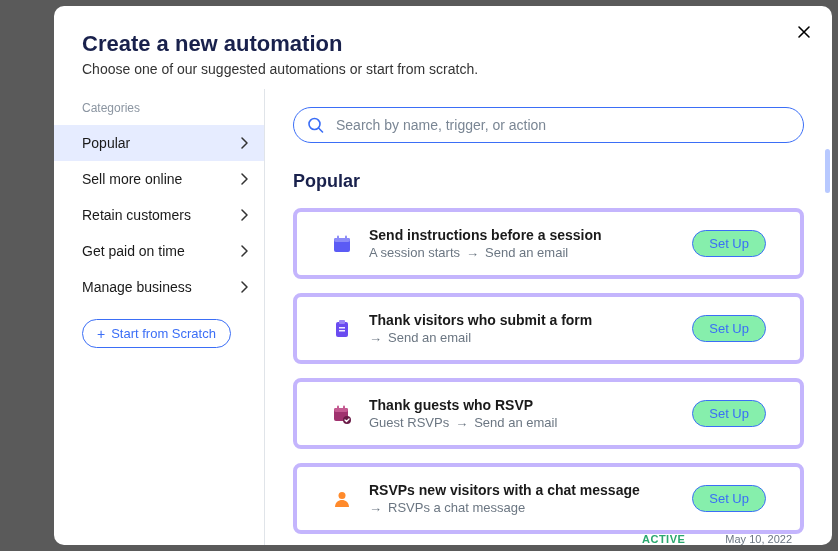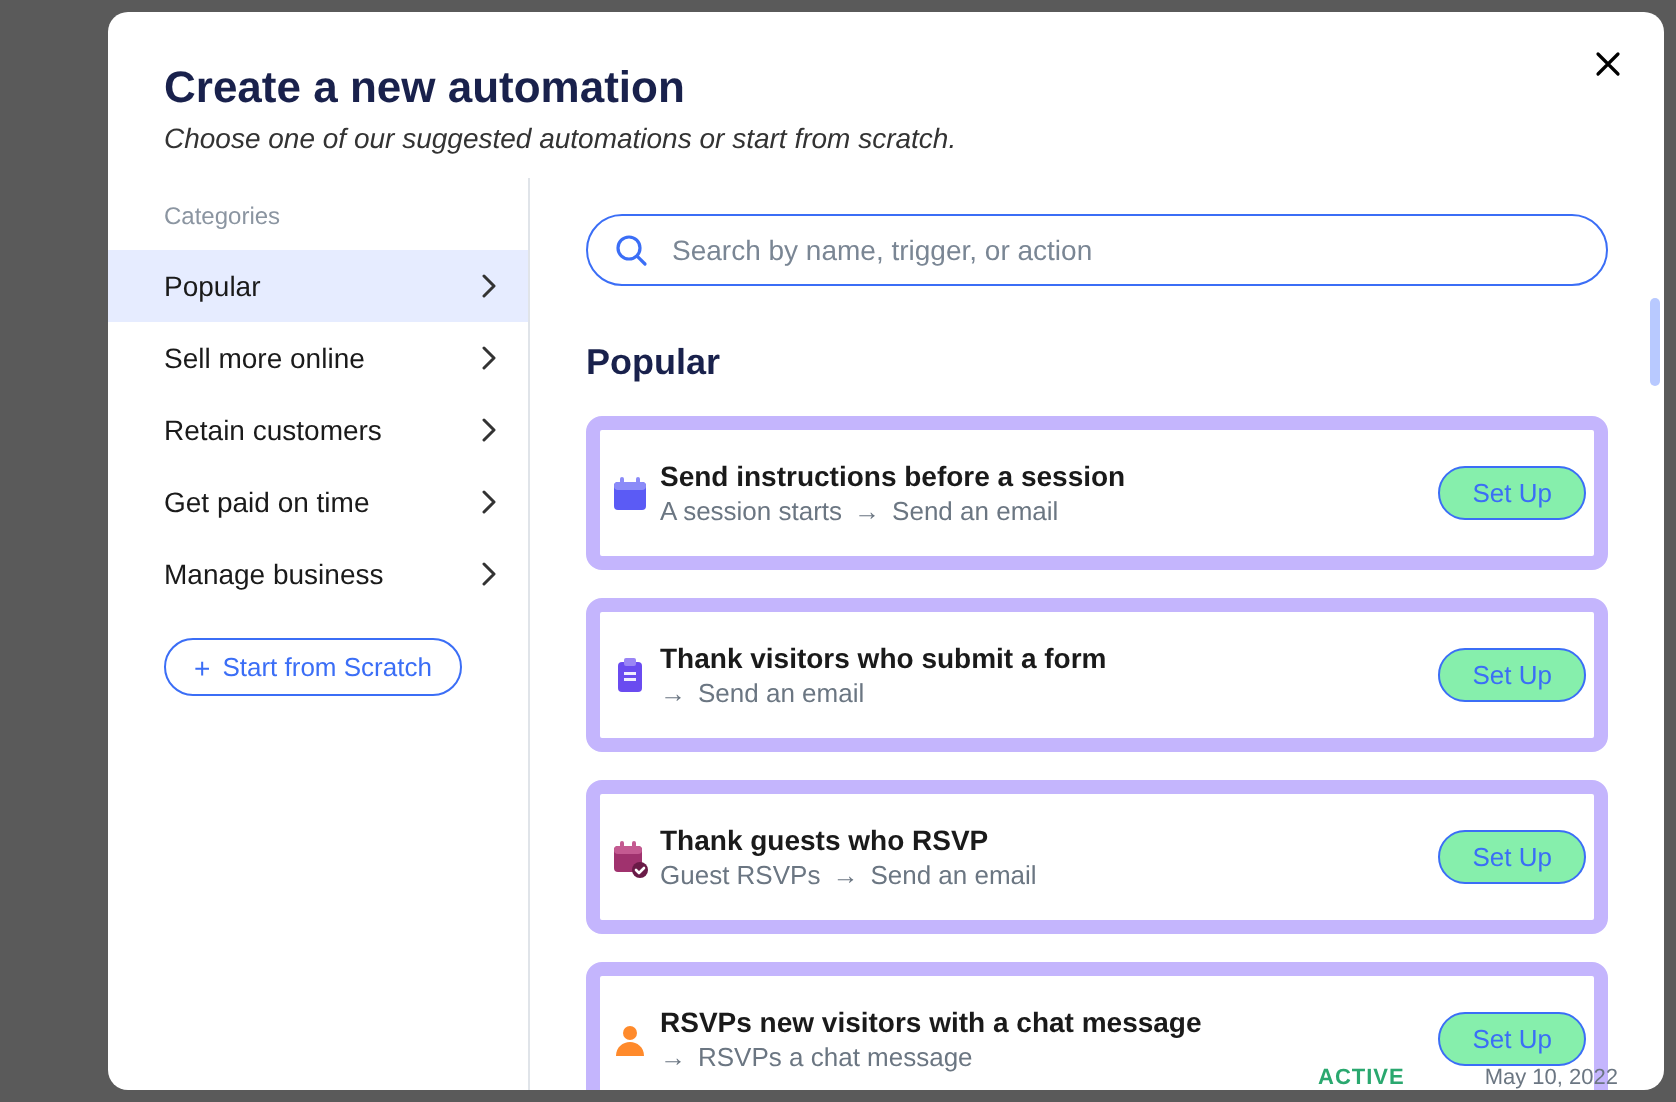--- a/index.html
+++ b/index.html
@@ -34,21 +34,20 @@
     }
     .title {
       font-size: 22px;
       font-weight: 700;
       color: #19214c;
       margin-bottom: 4px;
     }
     .subtitle {
       font-size: 14px;
       color: #333;
-      font-style: italic;
     }
     .close-btn {
       position: absolute;
       top: 18px;
       right: 18px;
       width: 18px;
       height: 18px;
       cursor: pointer;
       color: #000;
     }
@@ -135,26 +134,26 @@
       color: #3b6ef6;
       display: inline-flex;
     }
     .section-title {
       font-size: 18px;
       font-weight: 700;
       color: #19214c;
       margin-bottom: 16px;
     }
     .card {
-      border: 7px solid #c4b5fd;
+      border: 4px solid #c4b5fd;
       border-radius: 8px;
-      padding: 15px 4px;
+      padding: 15px 34px;
       display: flex;
       align-items: center;
-      gap: 4px;
+      gap: 16px;
       margin-bottom: 14px;
     }
     .card-icon {
       width: 22px;
       height: 22px;
       flex-shrink: 0;
       display: flex;
       align-items: center;
       justify-content: center;
     }
@@ -194,21 +193,21 @@
       top: 60px;
       width: 5px;
       height: 44px;
       background: #b8c9ff;
       border-radius: 3px;
     }
     .peek-below {
       position: absolute;
       bottom: 0;
       left: 28px;
-      right: 23px;
+      right: 40px;
       height: 14px;
       display: flex;
       justify-content: space-between;
       align-items: flex-end;
       font-size: 11px;
       color: #6b7682;
       overflow: hidden;
       pointer-events: none;
     }
     .peek-active {

